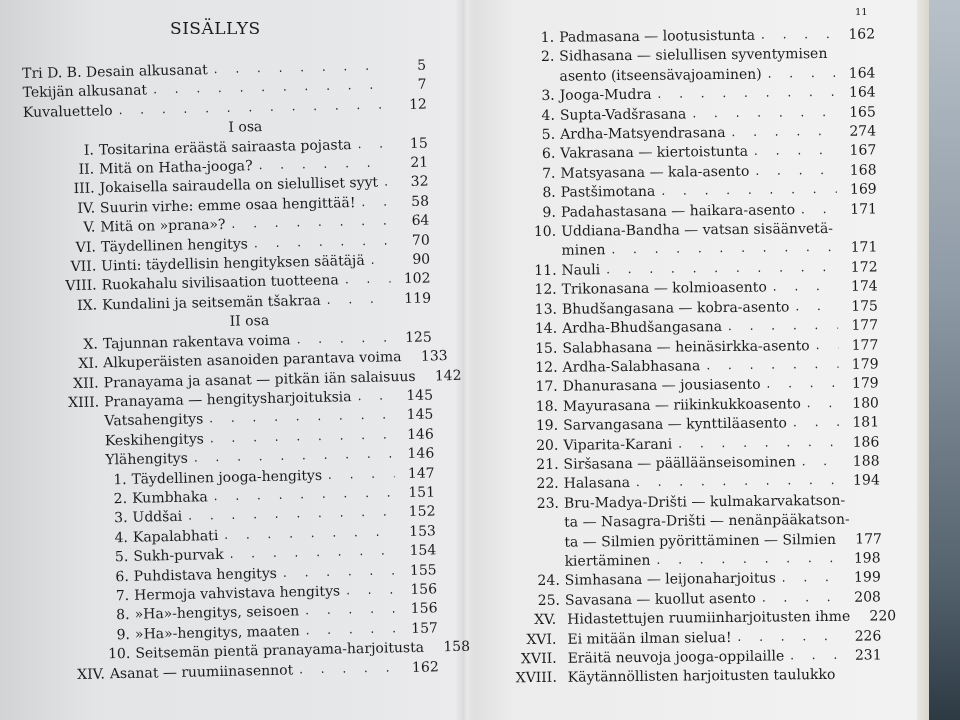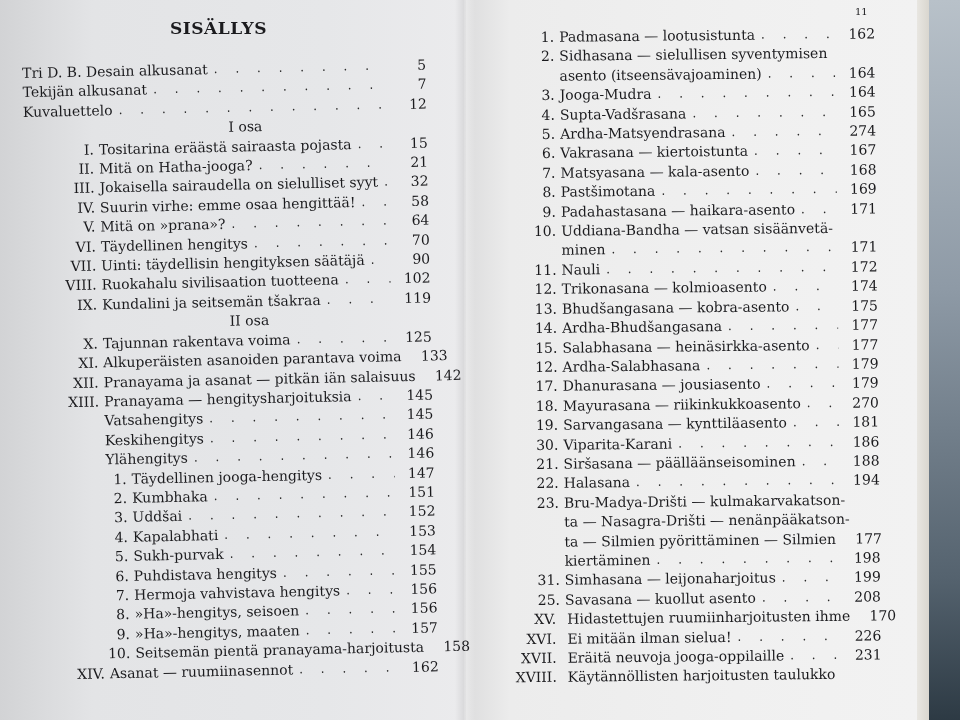--- a/index.html
+++ b/index.html
@@ -29,21 +29,21 @@
   .gutter {
     position: absolute; left: 455px; top: 0; width: 20px; height: 720px;
     background: linear-gradient(90deg, rgba(0,0,0,0) 0%, rgba(0,0,0,0.08) 45%, rgba(255,255,255,0.35) 55%, rgba(0,0,0,0) 100%);
   }
   .page-edge {
     position: absolute; left: 917px; top: 0; width: 12px; height: 720px;
     background: linear-gradient(90deg, #e8e6e1, #d9d6cf);
   }
   .title {
     position: absolute; left: 170px; top: 18px;
-    font-size: 17px; letter-spacing: 0.5px; font-weight: bold;
+    font-size: 17px; letter-spacing: 0.5px;
   }
   .page-number {
     position: absolute; left: 855px; top: 6px; font-size: 10px;
   }
   .toc {
     position: absolute; font-size: 14px; line-height: 19.4px;
   }
   .toc-left { left: 22px; top: 64px; width: 404px; transform: rotate(-1.2deg); transform-origin: left top; }
   .toc-right { left: 530px; top: 28px; width: 345px; transform: rotate(-0.6deg); transform-origin: left top; }
   .row {
@@ -373,30 +373,30 @@
     <div class="row">
       <span class="num">17.</span>
       <span class="text">Dhanurasana — jousiasento</span>
       <span class="dots"></span>
       <span class="pg">179</span>
     </div>
     <div class="row">
       <span class="num">18.</span>
       <span class="text">Mayurasana — riikinkukkoasento</span>
       <span class="dots"></span>
-      <span class="pg">270</span>
+      <span class="pg">180</span>
     </div>
     <div class="row">
       <span class="num">19.</span>
       <span class="text">Sarvangasana — kynttiläasento</span>
       <span class="dots"></span>
       <span class="pg">181</span>
     </div>
     <div class="row">
-      <span class="num">30.</span>
+      <span class="num">20.</span>
       <span class="text">Viparita-Karani</span>
       <span class="dots"></span>
       <span class="pg">186</span>
     </div>
     <div class="row">
       <span class="num">21.</span>
       <span class="text">Siršasana — päälläänseisominen</span>
       <span class="dots"></span>
       <span class="pg">188</span>
     </div>
@@ -424,36 +424,36 @@
       <span class="dots"></span>
       <span class="pg">177</span>
     </div>
     <div class="row">
       <span class="num"></span>
       <span class="text">kiertäminen</span>
       <span class="dots"></span>
       <span class="pg">198</span>
     </div>
     <div class="row">
-      <span class="num">31.</span>
+      <span class="num">24.</span>
       <span class="text">Simhasana — leijonaharjoitus</span>
       <span class="dots"></span>
       <span class="pg">199</span>
     </div>
     <div class="row">
       <span class="num">25.</span>
       <span class="text">Savasana — kuollut asento</span>
       <span class="dots"></span>
       <span class="pg">208</span>
     </div>
     <div class="row">
       <span class="num" style="width: 50px; margin-left: -30px; padding-right: 11px;">XV.</span>
       <span class="text">Hidastettujen ruumiinharjoitusten ihme</span>
       <span class="dots"></span>
-      <span class="pg">170</span>
+      <span class="pg">220</span>
     </div>
     <div class="row">
       <span class="num" style="width: 50px; margin-left: -30px; padding-right: 11px;">XVI.</span>
       <span class="text">Ei mitään ilman sielua!</span>
       <span class="dots"></span>
       <span class="pg">226</span>
     </div>
     <div class="row">
       <span class="num" style="width: 50px; margin-left: -30px; padding-right: 11px;">XVII.</span>
       <span class="text">Eräitä neuvoja jooga-oppilaille</span>

